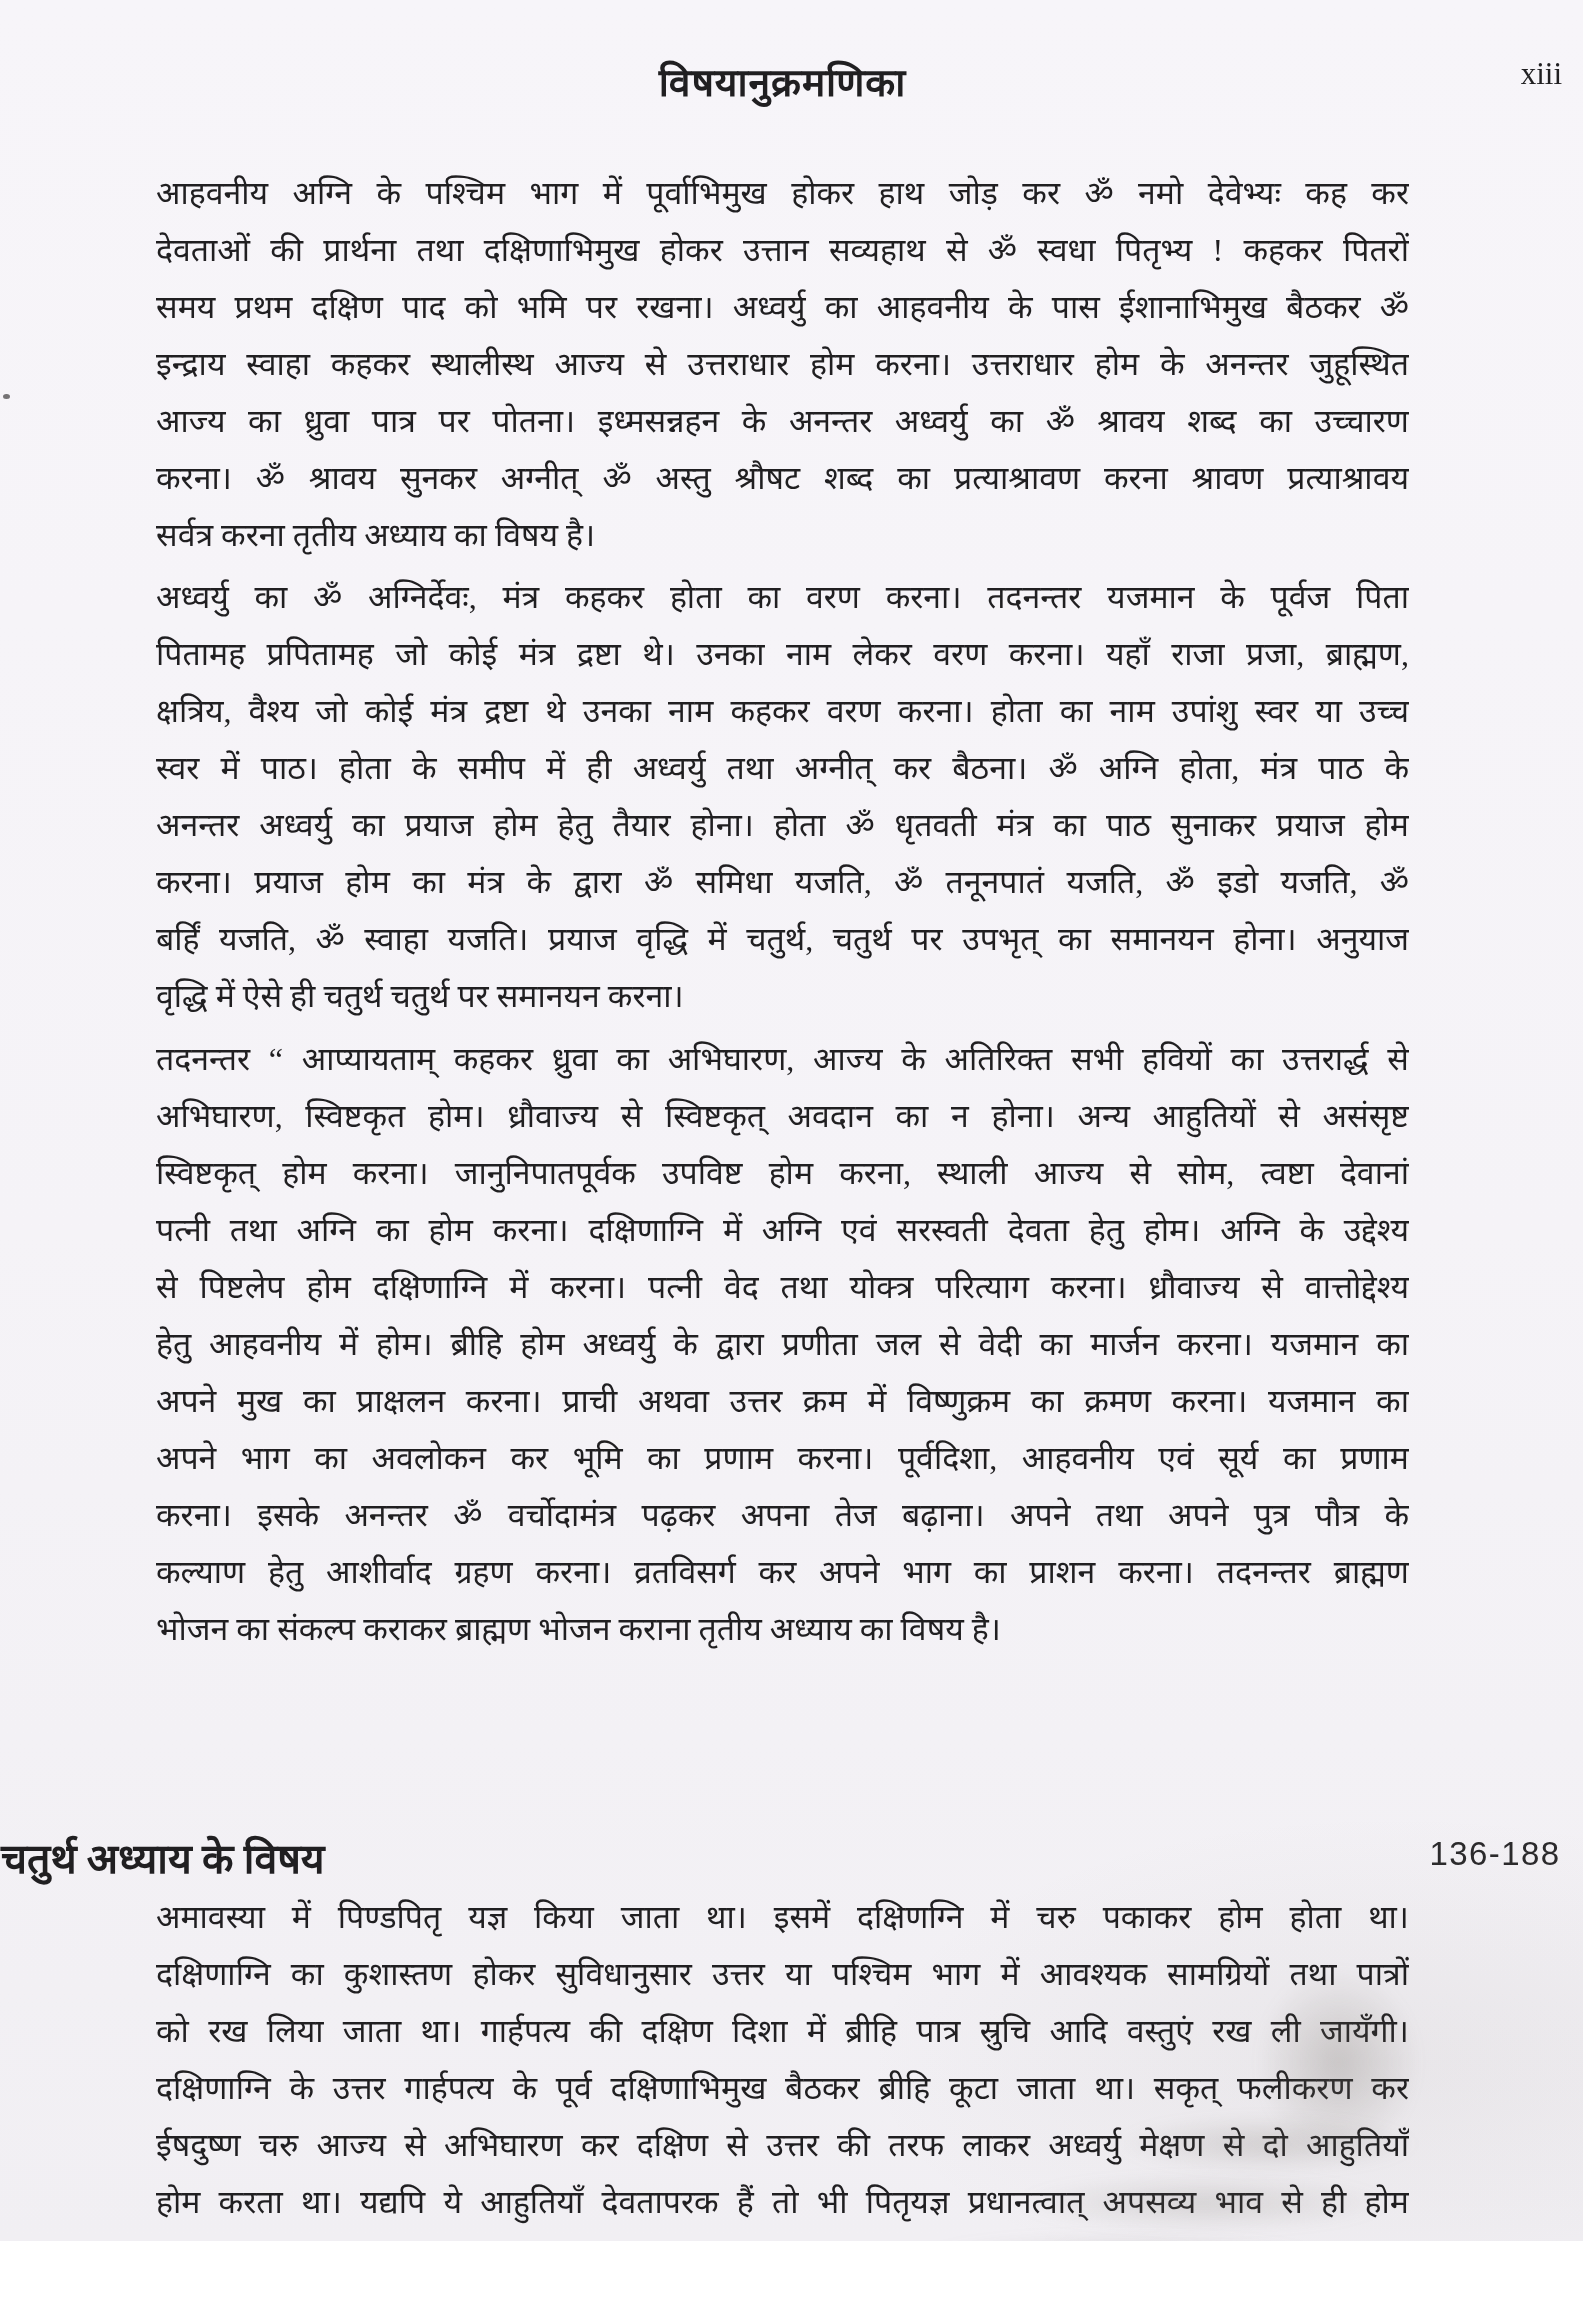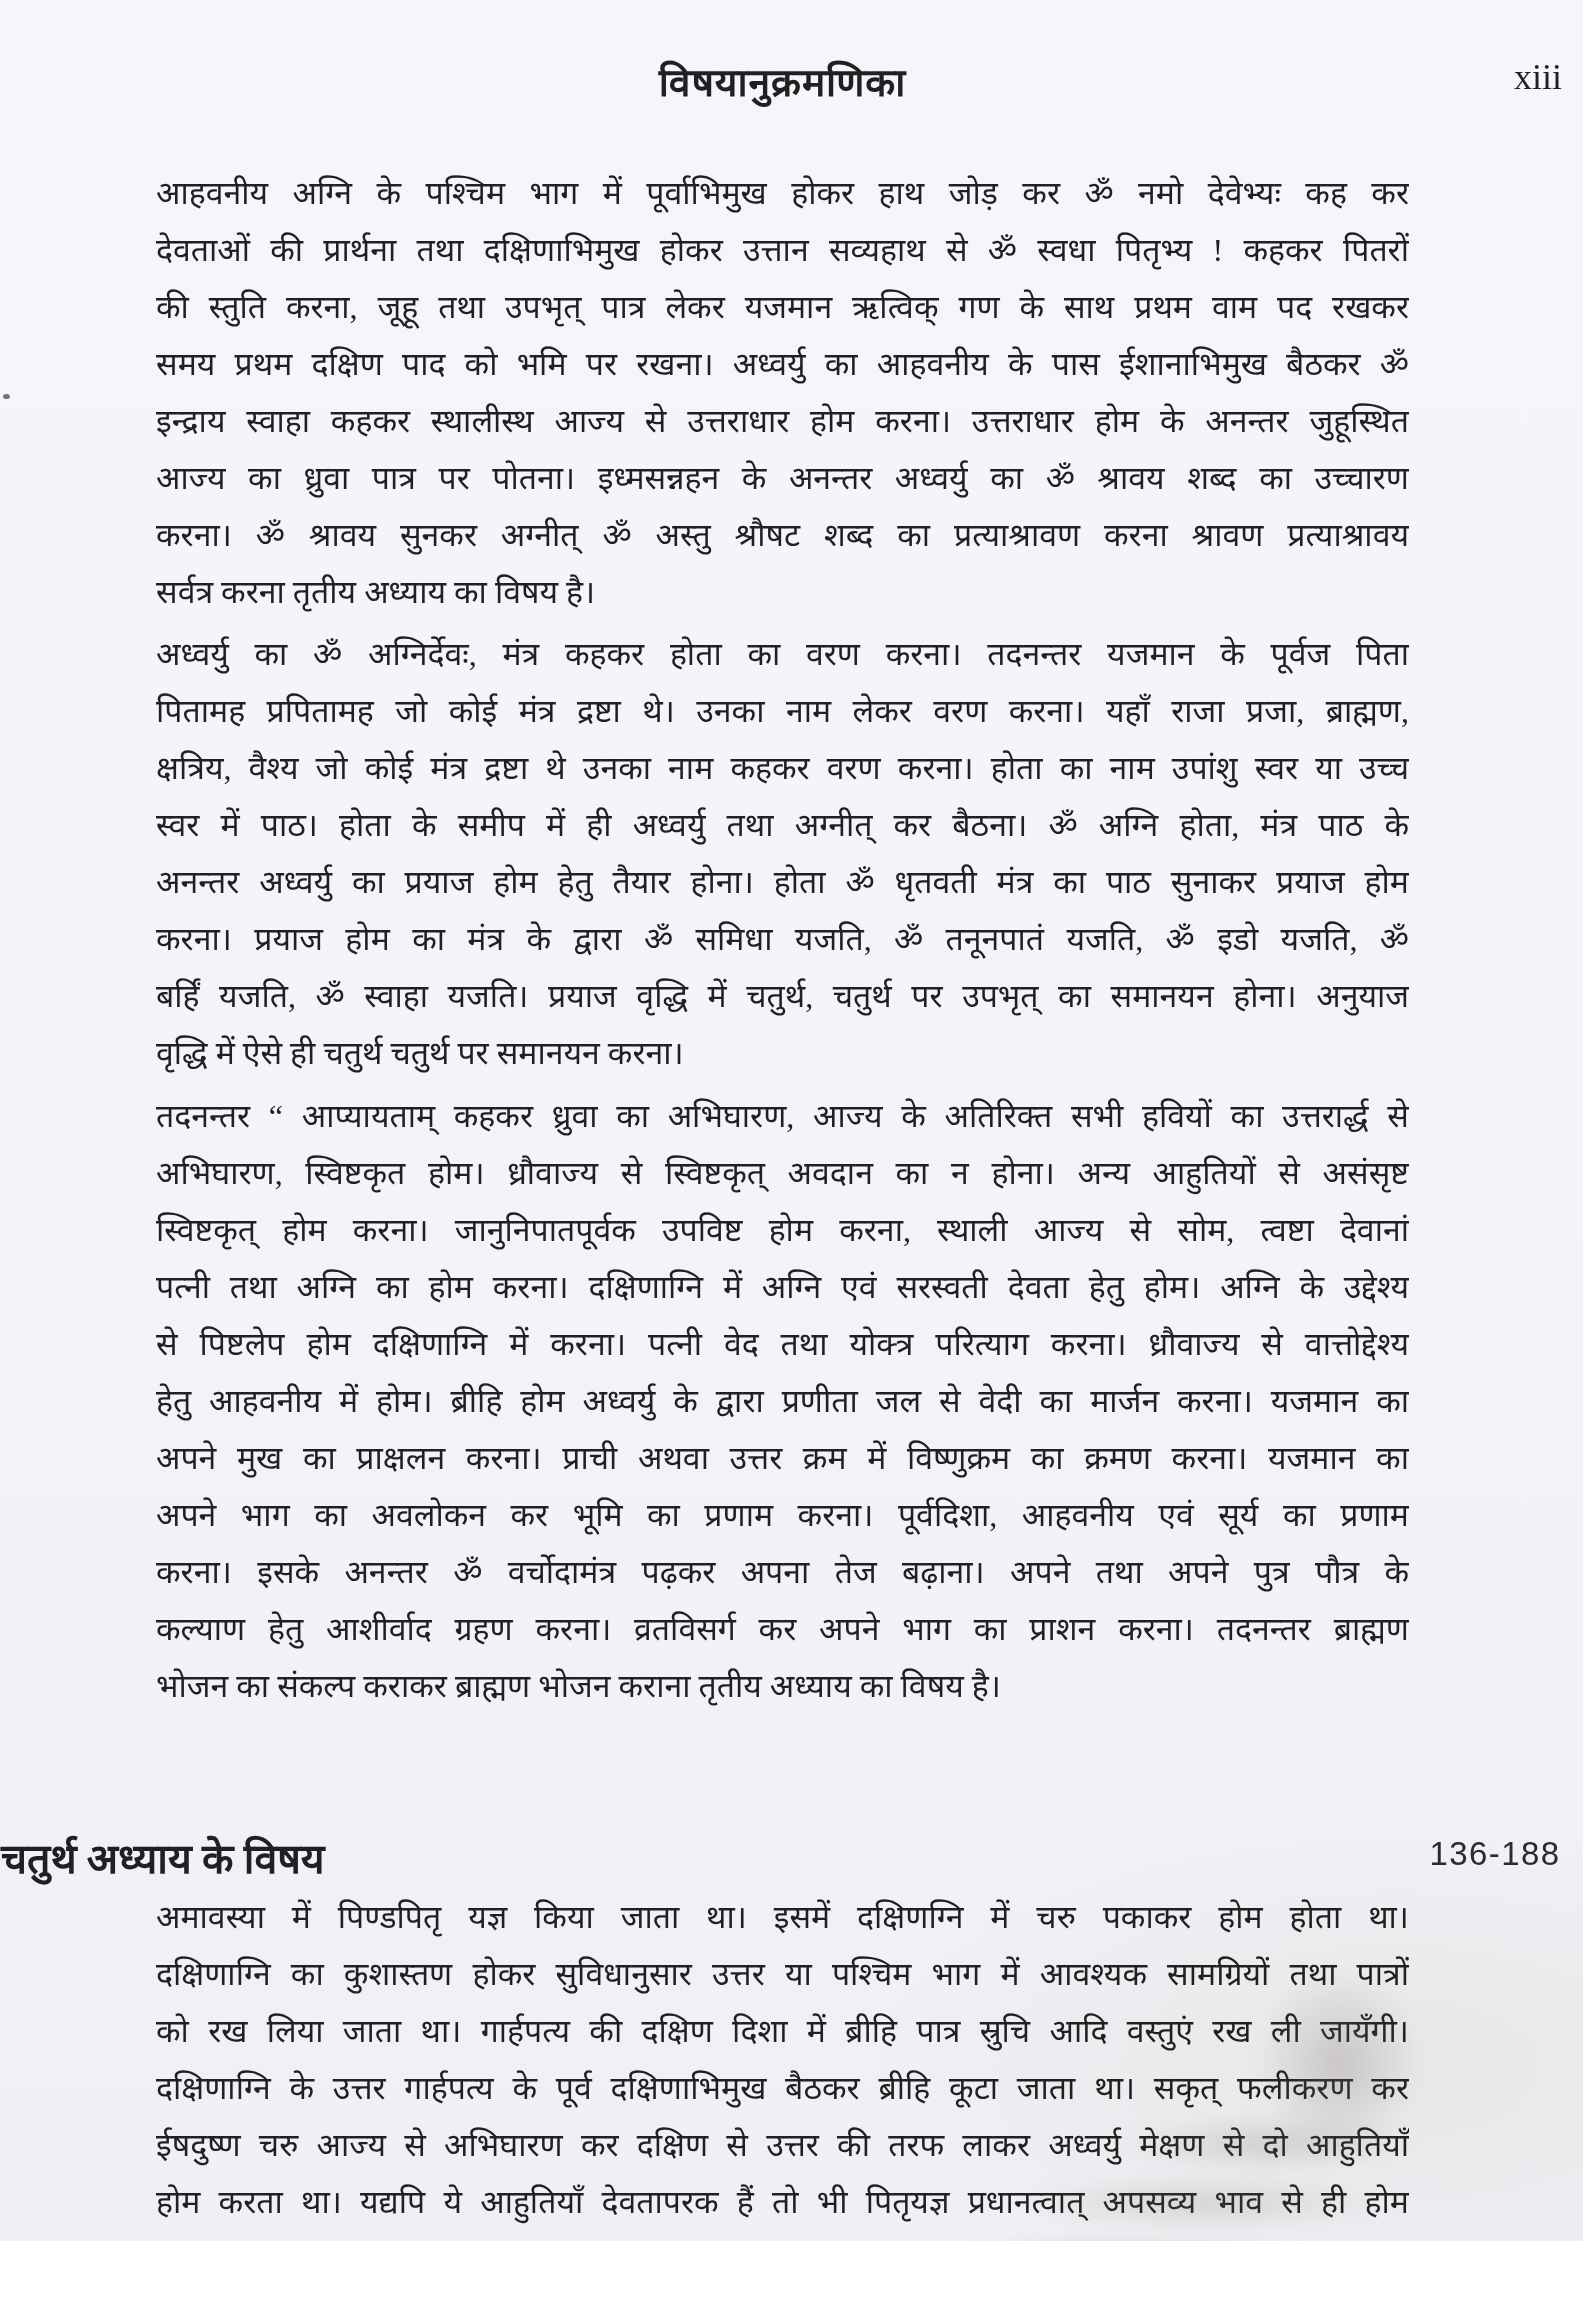--- a/index.html
+++ b/index.html
@@ -17,21 +17,21 @@
   .page-title {
     position: absolute;
     top: 54px; left: 156px; width: 1253px;
     text-align: center;
     font-size: 39px; font-weight: bold;
     letter-spacing: 0.9px;
   }
   .page-number {
     position: absolute;
     top: 56px; right: 22px;
-    font-size: 36px;
+    font-size: 31px;
     margin-left: 16px;
   }
   .text-block {
     position: absolute;
     left: 156px; width: 1253px;
   }
   .block-ch3 { top: 165px; }
   .block-ch4 { top: 1889px; }
   .para + .para { margin-top: 5.4px; }
   .line {
@@ -91,21 +91,20 @@
 
 <div class="page">
 
   <div class="page-title">विषयानुक्रमणिका</div>
   <div class="page-number">xiii</div>
 
   <div class="text-block block-ch3">
     <div class="para">
       <div class="line">आहवनीय अग्नि के पश्चिम भाग में पूर्वाभिमुख होकर हाथ जोड़ कर ॐ नमो देवेभ्यः कह कर</div>
       <div class="line">देवताओं की प्रार्थना तथा दक्षिणाभिमुख होकर उत्तान सव्यहाथ से ॐ स्वधा पितृभ्य ! कहकर पितरों</div>
-      <div class="line">की स्तुति करना, जूहू तथा उपभृत् पात्र लेकर यजमान ऋत्विक् गण के साथ प्रथम वाम पद रखकर</div>
       <div class="line">समय प्रथम दक्षिण पाद को भमि पर रखना। अध्वर्यु का आहवनीय के पास ईशानाभिमुख बैठकर ॐ</div>
       <div class="line">इन्द्राय स्वाहा कहकर स्थालीस्थ आज्य से उत्तराधार होम करना। उत्तराधार होम के अनन्तर जुहूस्थित</div>
       <div class="line">आज्य का ध्रुवा पात्र पर पोतना। इध्मसन्नहन के अनन्तर अध्वर्यु का ॐ श्रावय शब्द का उच्चारण</div>
       <div class="line">करना। ॐ श्रावय सुनकर अग्नीत् ॐ अस्तु श्रौषट शब्द का प्रत्याश्रावण करना श्रावण प्रत्याश्रावय</div>
       <div class="line end">सर्वत्र करना तृतीय अध्याय का विषय है।</div>
     </div>
     <div class="para">
       <div class="line">अध्वर्यु का ॐ अग्निर्देवः, मंत्र कहकर होता का वरण करना। तदनन्तर यजमान के पूर्वज पिता</div>
       <div class="line">पितामह प्रपितामह जो कोई मंत्र द्रष्टा थे। उनका नाम लेकर वरण करना। यहाँ राजा प्रजा, ब्राह्मण,</div>
       <div class="line">क्षत्रिय, वैश्य जो कोई मंत्र द्रष्टा थे उनका नाम कहकर वरण करना। होता का नाम उपांशु स्वर या उच्च</div>

